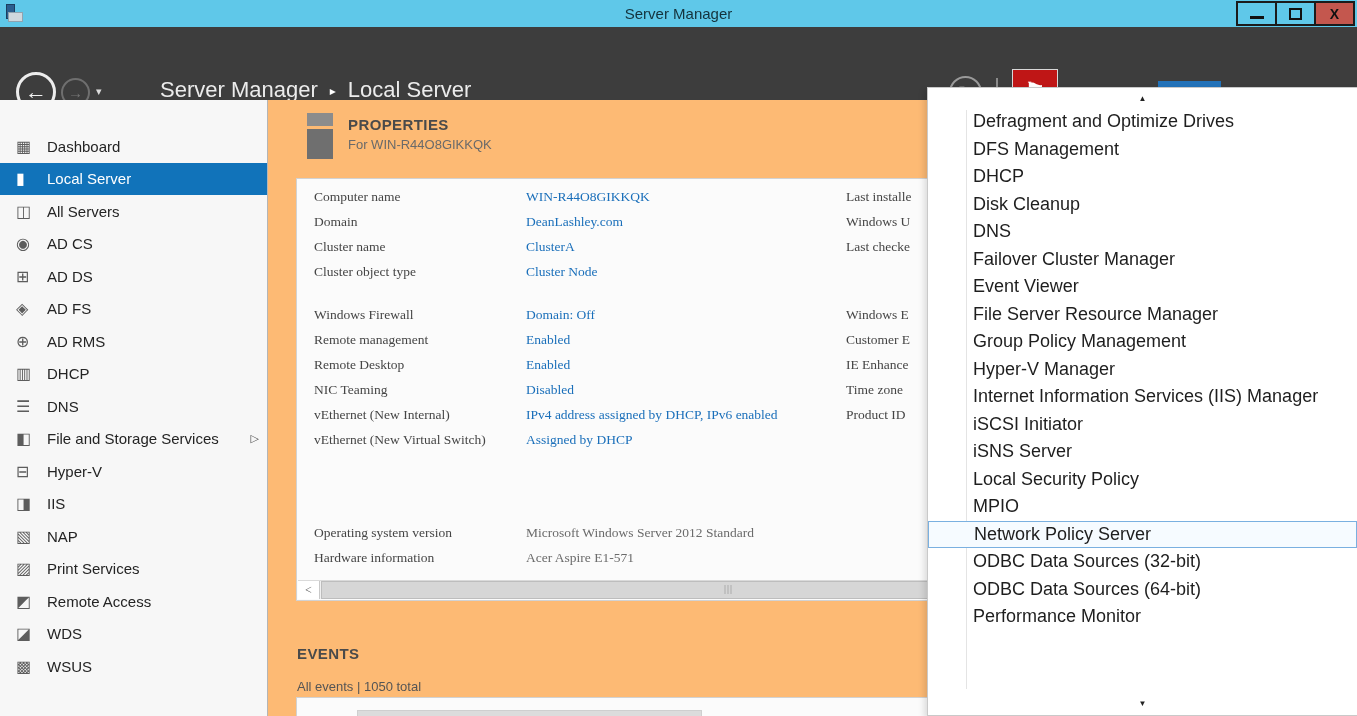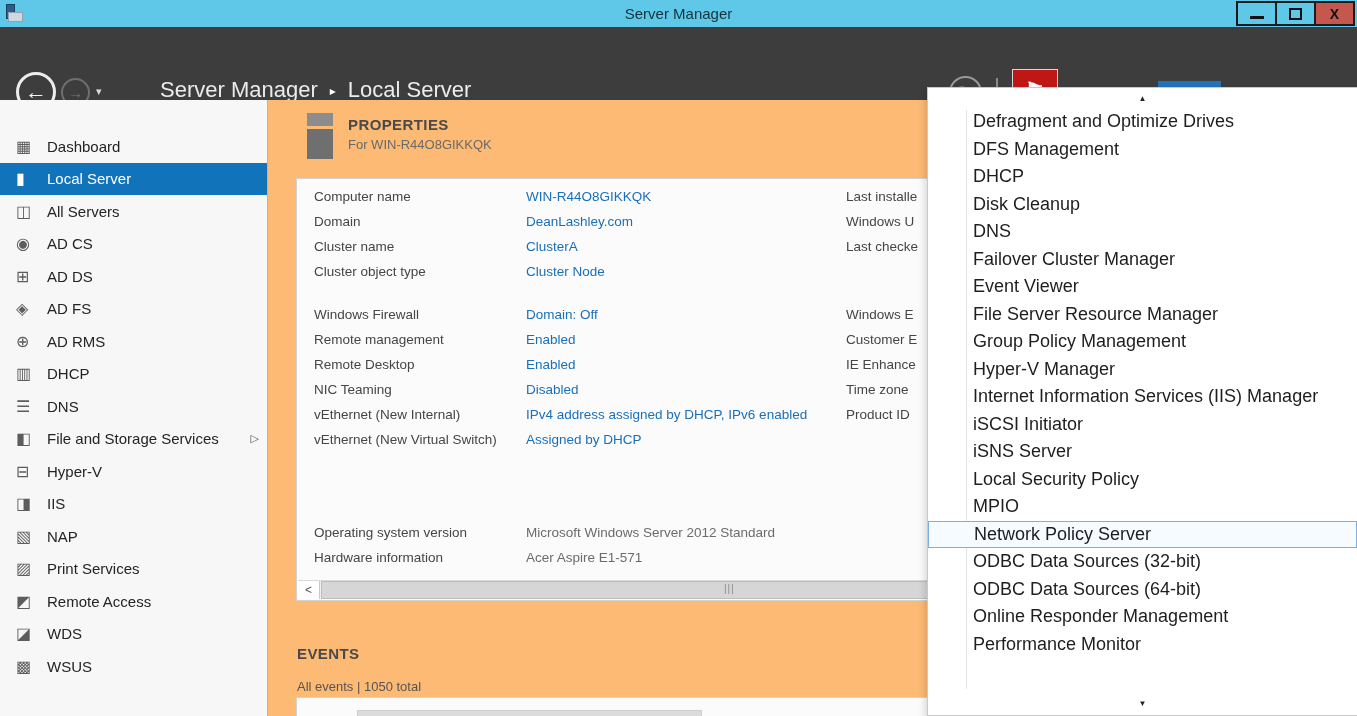--- a/index.html
+++ b/index.html
@@ -78,21 +78,21 @@
   
   .main { position:absolute; left:268px; top:100px; right:0; bottom:0; background:#fdba74; }
   .props-header { position:absolute; left:39px; top:13px; display:flex; gap:15px; }
   .props-icon { position:relative; width:26px; height:46px; }
   .pi-top { position:absolute; left:0; top:0; width:26px; height:13px; background:#8c8c8c; }
   .pi-body { position:absolute; left:0; top:16px; width:26px; height:30px; background:#6f6f6f; }
   .props-title { font-size:15px; font-weight:bold; color:#4a4a4a; letter-spacing:0.4px; margin-top:3px; }
   .props-sub { font-size:13px; color:#6a6a6a; margin-top:4px; }
   .props-panel {
     position:absolute; left:28px; top:78px; right:5px; height:423px;
-    background:#fbfbfb; border:1px solid #d2d2d2;
+    background:#fbfbfb; border:1px solid #d2d2d2;font-family:Liberation Serif, serif;
   }
   .pgroup { position:absolute; left:17px; width:530px; }
   .rgroup { position:absolute; left:549px; width:82px; overflow:hidden; }
   .gtop1 { top:10px; } .gtop2 { top:128px; } .gtop3 { top:346px; }
   .prow { position:relative; height:25px; font-size:13.5px; white-space:nowrap; }
   .plabel { color:#454545; }
   .pvalue { position:absolute; left:212px; }
   .pvalue.link { color: var(--link-blue,#1a6fba); cursor:pointer; }
   .pvalue.plain { color:#6b6b6b; }
   
@@ -483,23 +483,20 @@
       </div>
 
       <div class="menu-item plain">
         <span>ODBC Data Sources (32-bit)</span>
       </div>
 
       <div class="menu-item plain">
         <span>ODBC Data Sources (64-bit)</span>
       </div>
 
-      <div class="menu-item plain">
-        <span>Online Responder Management</span>
-      </div>
 
       <div class="menu-item plain">
         <span>Performance Monitor</span>
       </div>
     </div>
   <div class="menu-scroll down">
       <span>▼</span>
     </div>
 </div>
 

